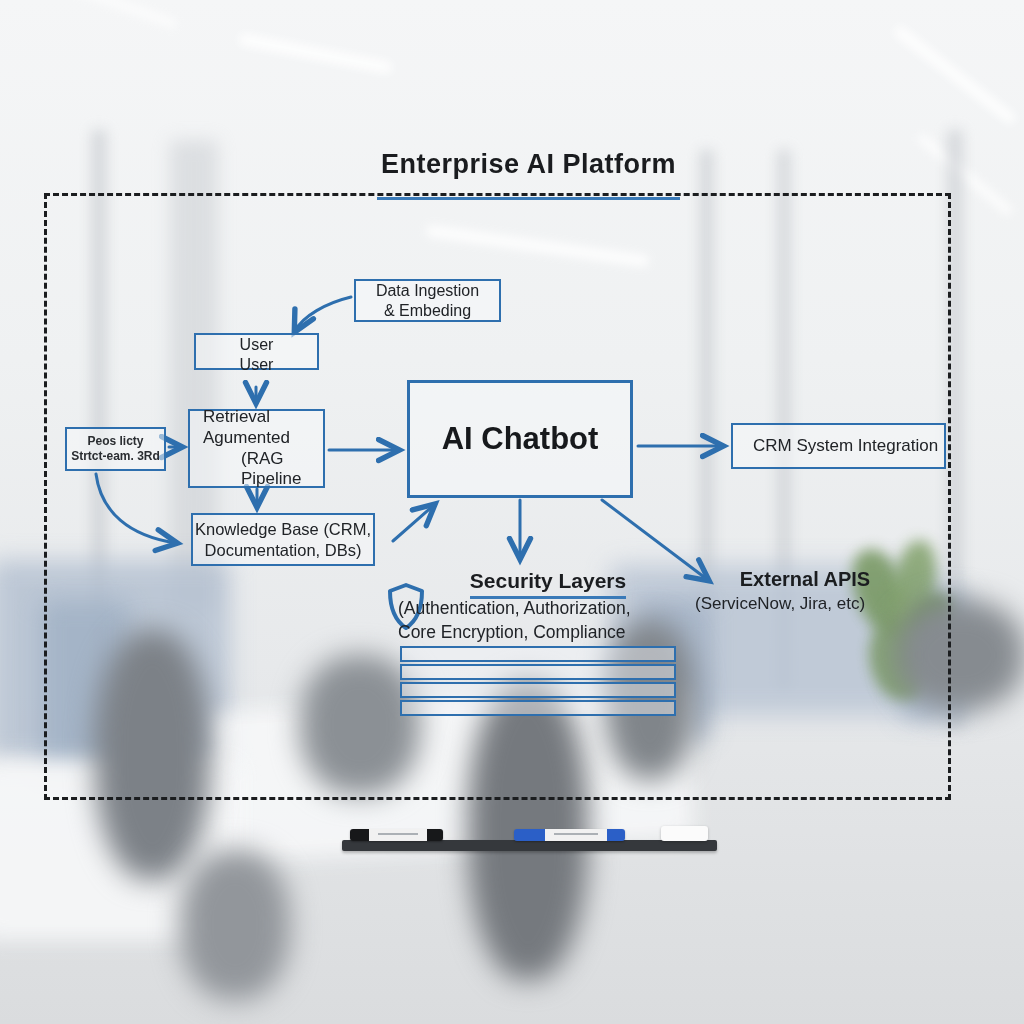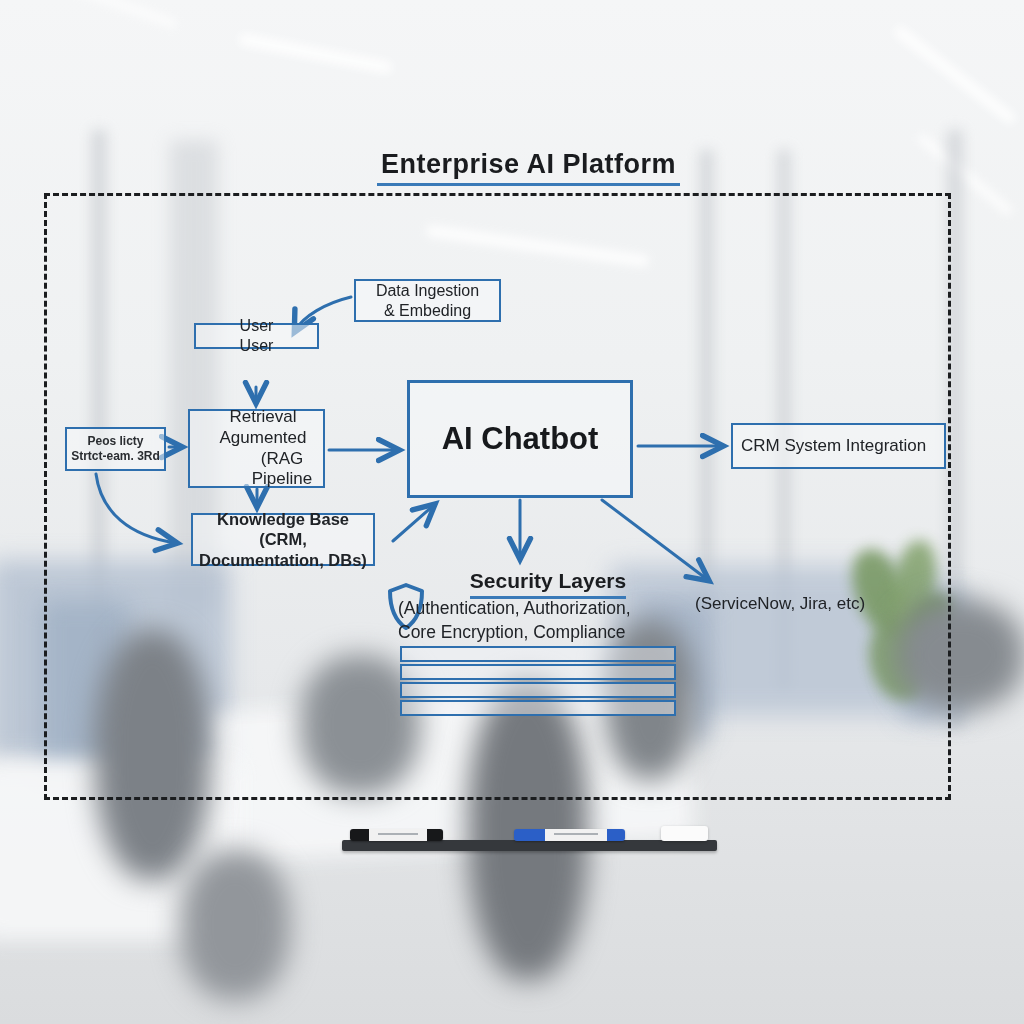--- a/index.html
+++ b/index.html
@@ -16,21 +16,21 @@
   .skyline{filter:blur(12px);opacity:.8;border-radius:8px;}
   .leaf{background:#76975f;filter:blur(7px);border-radius:50% 50% 40% 60%;opacity:.85;}
   .chair{filter:blur(14px);border-radius:45%;}
   .desk{background:#f7f8f9;filter:blur(10px);opacity:.9;border-radius:12px;}
   
   .frame{
     border:3px dashed #1b1d1f;
   }
   .title{
     font-size:27px;font-weight:700;color:#1a1c1f;letter-spacing:.5px;
-    border-bottom:3px solid #3a7ab8;padding:0 4px 3px 4px;white-space:nowrap;
+    border-bottom:3px solid #3a7ab8;padding:0 4px 17px 4px;white-space:nowrap;
   }
   .node{
     border:2.5px solid #2e6fae;background:rgba(245,247,249,.55);
     color:#202327;display:flex;flex-direction:column;justify-content:center;
     text-align:center;line-height:1.22;font-size:16px;font-weight:500;
     box-sizing:border-box;
   }
   .node.core{border-width:3px;font-size:31px;font-weight:600;color:#17191c;line-height:1.25;}
   .node.small{font-size:12px;font-weight:700;color:#2a2d31;}
   .node.leftalign{text-align:left;padding-left:13px;}
@@ -107,46 +107,46 @@
       <path d="M 602 500 L 708 580" marker-end="url(#ah)"></path>
       <path d="M 638 446 L 722 446" marker-end="url(#ah)"></path>
     </g>
   </svg>
 
   <div class="abs node" style="left:354px;top:279px;width:147px;height:43px;">
     <div>Data Ingestion</div>
     <div>&amp; Embeding</div>
   </div>
 
-  <div class="abs node" style="left:194px;top:323px;width:125px;height:26px;">
+  <div class="abs node" style="left:194px;top:333px;width:125px;height:37px;justify-content:space-between;">
     <div>User</div>
     <div>User</div>
   </div>
 
-  <div class="abs node leftalign" style="left:188px;top:409px;width:137px;height:79px;font-size:17px;text-align:center;">
+  <div class="abs node leftalign" style="left:188px;top:409px;width:137px;height:79px;font-size:17px;">
     <div>Retrieval</div>
     <div>Agumented</div>
     <div style="padding-left:6px;margin-left:32px;">(RAG Pipeline</div>
   </div>
 
   <div class="abs node small" style="left:65px;top:427px;width:101px;height:44px;">
     <div>Peos licty</div>
     <div>Strtct-eam. 3Rd</div>
   </div>
 
-  <div class="abs node" style="left:191px;top:513px;width:184px;height:53px;font-size:16.5px;font-weight:bold;">
+  <div class="abs node" style="left:191px;top:513px;width:184px;height:53px;font-size:16.5px;">
     <div>Knowledge Base (CRM,</div>
     <div>Documentation, DBs)</div>
   </div>
 
   <div class="abs node core" style="left:407px;top:380px;width:226px;height:118px;">
     <div>AI Chatbot</div>
   </div>
 
-  <div class="abs node leftalign" style="left:731px;top:423px;width:215px;height:46px;font-size:17px;padding-left:8px;">
+  <div class="abs node leftalign" style="left:731px;top:423px;width:215px;height:46px;font-size:17px;padding-left:20px;">
     <div>CRM System Integration</div>
   </div>
 
   <svg class="abs" style="left:386px;top:582px;" width="40" height="50" viewBox="0 0 40 50">
     <path d="M20 3 L36 9 C36 24 32 38 20 46 C8 38 4 24 4 9 Z" fill="none" stroke="#2e6fae" stroke-width="4" stroke-linejoin="round"></path>
   </svg>
 
   <div class="abs heading" style="left:428px;top:569px;width:240px;">
     <span class="ul">Security Layers</span>
   </div>
@@ -155,20 +155,21 @@
     <div>Core Encryption, Compliance</div>
   </div>
 
   <div class="abs" style="left:400px;top:646px;width:276px;">
     <div class="secrow"></div>
     <div class="secrow"></div>
     <div class="secrow"></div>
     <div class="secrow"></div>
   </div>
 
+  <div class="abs heading" style="left:695px;top:568px;width:220px;font-size:20px;">External APIS</div>
   <div class="abs subtext" style="left:695px;top:593px;width:220px;font-size:17px;">(ServiceNow, Jira, etc)</div>
 
   <div class="abs tray" style="left:342px;top:840px;width:375px;height:11px;"></div>
 
   <div class="abs marker" style="left:350px;top:829px;width:93px;">
     <div class="cap-black" style="width:19px;"></div>
     <div class="body"></div>
     <div class="cap-black" style="width:16px;"></div>
   </div>
 

